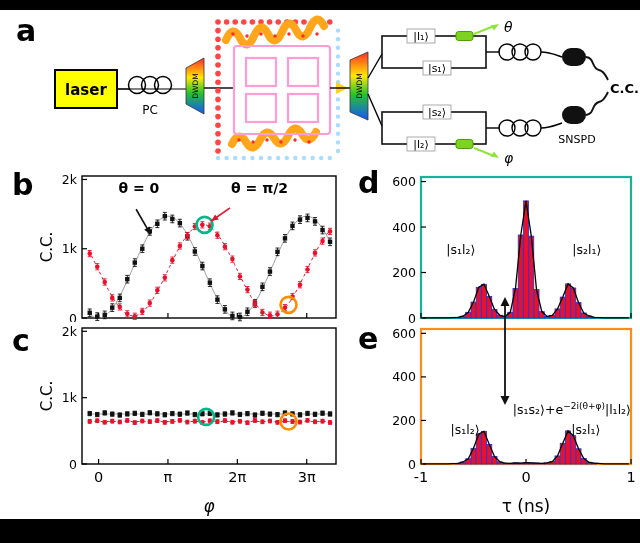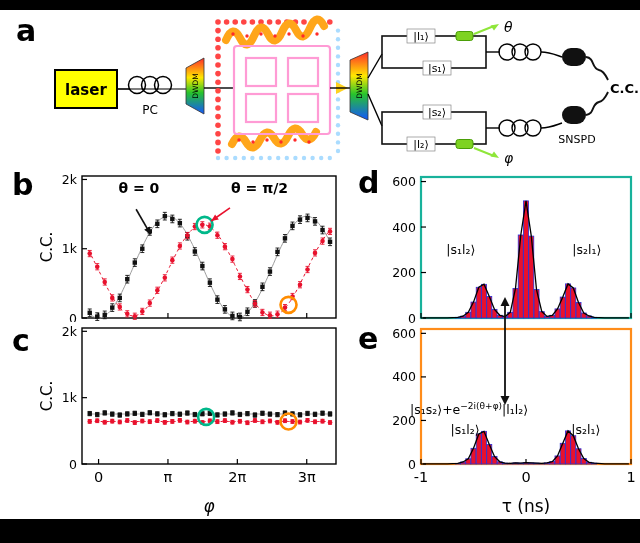--- a/index.html
+++ b/index.html
@@ -4,21 +4,21 @@
 <style>
   * { margin:0; padding:0; box-sizing:border-box; }
   html,body { width:640px; height:543px; background:#fff; font-family:"DejaVu Sans",sans-serif; }
   #page { position:relative; width:640px; height:543px; background:#fff; overflow:hidden; }
   .bar { position:absolute; left:0; width:640px; background:#000; z-index:30; }
   #bar-top { top:0; height:10px; }
   #bar-bottom { top:519px; height:24px; }
   .panel-letter { position:absolute; font-weight:bold; font-size:30px; color:#000; z-index:20; line-height:1; }
   svg.chart, svg#panel-a-svg { position:absolute; }
   text { font-family:"DejaVu Sans",sans-serif; fill:#000; }
-  #ann-e { position:absolute; left:410px; top:401px; width:210px; text-align:left; font-size:12.5px; color:#000; z-index:15; }
+  #ann-e { position:absolute; left:421px; top:401px; width:210px; text-align:right; font-size:12.5px; color:#000; z-index:15; }
   #ann-e sup { font-size:9px; }
   #arrow-de { position:absolute; left:495px; top:296px; z-index:16; }
 </style>
 </head>
 <body>
 
 <div id="page">
 
   <div id="bar-top" class="bar"></div>
   <div id="bar-bottom" class="bar"></div>

